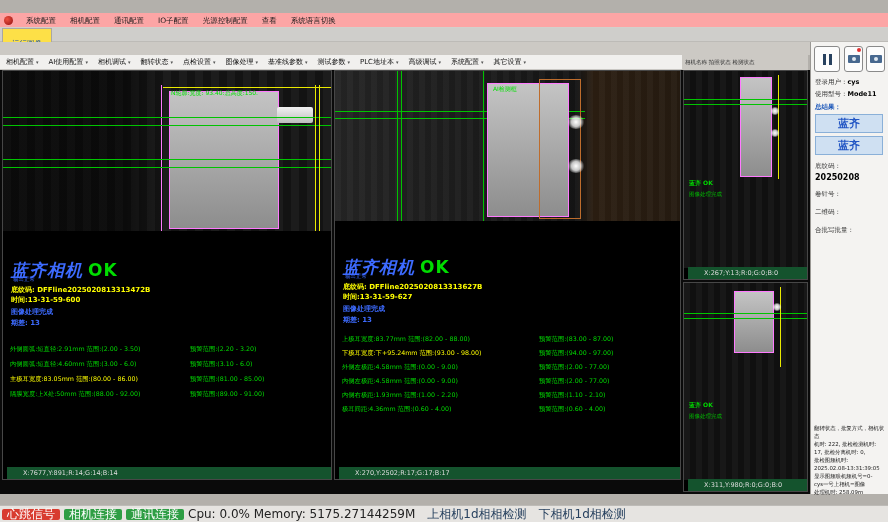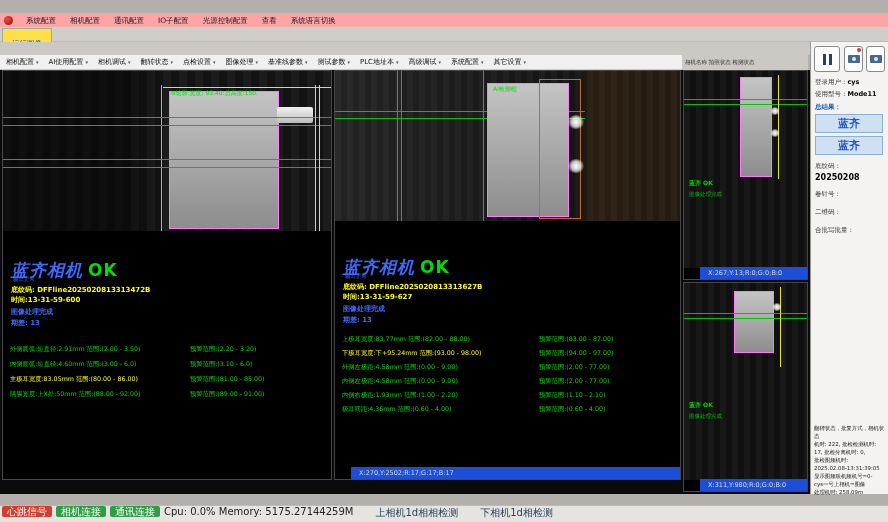--- a/index.html
+++ b/index.html
@@ -16,21 +16,21 @@
   .tab{display:inline-block;margin-left:2px;height:13px;line-height:13px;padding:8px 9px;background:#fde047;border:1px solid #a9a7a3;border-bottom:none;font-size:7.5px;color:#1552b8}
   .band{position:absolute;left:0;top:42px;width:810px;height:13px;background:#ccc9c4}
   .toolbar{position:absolute;left:0;top:55px;width:682px;height:15px;background:#f1f0ee;border-bottom:1px solid #c9c7c3;display:flex;align-items:center;font-size:7px;color:#111}
   .tool-item{padding:0 4px 0 6px;line-height:15px;white-space:nowrap;cursor:default}
   .tool-item .arr{font-size:5px;color:#555;margin-left:2px}
   .small-header{position:absolute;left:682px;top:55px;width:126px;height:15px;background:#ccc9c4;font-size:5.5px;line-height:15px;color:#333;padding-left:3px;overflow:hidden}
 
   
   .panels{position:absolute;left:0;top:70px;width:810px;height:424px;background:#0a0a0a}
   .panel{position:absolute;background:#000;border:1px solid #474747}
-  .coords-strip{position:absolute;left:16px;right:0;bottom:0;height:12px;background:#1d4ed8;color:#ddd;font-size:6.5px;line-height:12px;padding-left:8px}
+  .coords-strip{position:absolute;left:4px;right:0;bottom:0;height:12px;background:#14532d;color:#ddd;font-size:6.5px;line-height:12px;padding-left:16px}
 
   .cam{position:absolute;overflow:hidden}
   .hl{position:absolute;height:1px;background:#00c400}
   .vl{position:absolute;width:1px;background:#00c400}
   .hl.yel,.vl.yel{background:#e9e900}
   .vl.pink{background:#ff7aff}
   .sheet{position:absolute;background:linear-gradient(180deg,#c4c4c4,#8d8d8d);border:1px solid #ff7aff}
   .orect{position:absolute;border:1px solid #bd6c2c;background:transparent}
   .spot{position:absolute;border-radius:50%;background:radial-gradient(circle,#fff 0%,rgba(255,255,255,.75) 40%,rgba(255,255,255,0) 72%)}
   .connector{position:absolute;background:linear-gradient(180deg,#f2f2f2,#bdbdbd);border-radius:2px}
@@ -58,25 +58,25 @@
   .cam-ico{width:12px;height:8px;background:#47688f;border-radius:1px;position:relative}
   .cam-ico:after{content:"";position:absolute;left:4px;top:2px;width:4px;height:4px;border-radius:50%;background:#dfe8f0}
   .reddot{position:absolute;width:4px;height:4px;border-radius:50%;background:#e03030;top:1px;right:1px}
   .sb-label{position:absolute;left:4px;white-space:nowrap;color:#333}
   .sb-value{font-weight:bold;color:#000}
   .sb-blue{color:#1552b8;font-weight:bold}
   .rbox{position:absolute;left:4px;width:68px;height:19px;background:#cfe0f2;border:1px solid #8ab0d8;color:#2356c4;font-weight:bold;font-size:11px;text-align:center;line-height:18px}
   .sb-info{position:absolute;left:3px;right:2px;top:382px;font-size:5.4px;line-height:8px;color:#222}
 
   
-  .statusbar{position:absolute;left:0;top:505px;width:888px;height:17px;background:#e6e4e1;border-top:1px solid #bdbbb7;display:flex;gap:4px;padding-left:2px;font-size:10px;color:#222}
+  .statusbar{position:absolute;left:0;top:505px;width:888px;height:17px;background:#e6e4e1;border-top:1px solid #bdbbb7;display:flex;align-items:center;gap:4px;padding-left:2px;font-size:12px;color:#222}
   .badge{height:11px;line-height:11px;padding:0 5px;border-radius:2px;color:#fff;white-space:nowrap}
   .badge.red{background:#d83b2f}
   .badge.green{background:#2e9e44}
-  .sb-cam{color:#27415f;margin-left:18px;white-space:nowrap}
+  .sb-cam{color:#27415f;margin-left:8px;white-space:nowrap}
 </style>
 </head>
 <body>
 
 <div class="app">
 
 
   <div class="menubar">
     <span class="logo"></span>
     <span class="menu-item">系统配置</span>
@@ -148,20 +148,21 @@
       </div>
       <div class="mrow" style="top:304px">
         <span class="mtext t-yellow">主极耳宽度:83.05mm 范围:(80.00 - 86.00)</span>
         <span class="mwarn t-green">预警范围:(81.00 - 85.00)</span>
       </div>
       <div class="mrow" style="top:319px">
         <span class="mtext t-green">隔膜宽度:上X处:50mm 范围:(88.00 - 92.00)</span>
         <span class="mwarn t-green">预警范围:(89.00 - 91.00)</span>
       </div>
 
+      <div class="coords-strip">X:7677,Y:891;R:14;G:14;B:14</div>
     </div>
 
     <div class="panel" style="left:334px;top:0;width:347px;height:410px">
       <div class="cam" style="left:0;top:0;width:345px;height:150px;background:repeating-linear-gradient(90deg,rgba(255,255,255,.03) 0 6px,rgba(0,0,0,0) 6px 12px),linear-gradient(90deg,#232323 0,#1a1a1a 45%,#141414 70%,#2a1d11 75%,#241a10 100%)">
         <div class="vl" style="left:62px;top:0;bottom:0"></div>
         <div class="vl" style="left:66px;top:0;bottom:0"></div>
         <div class="vl" style="left:148px;top:0;bottom:0"></div>
         <div class="hl" style="top:40px;left:0;width:250px"></div>
         <div class="hl" style="top:47px;left:0;width:250px"></div>
         <div class="sheet" style="left:152px;top:12px;width:82px;height:134px"></div>

